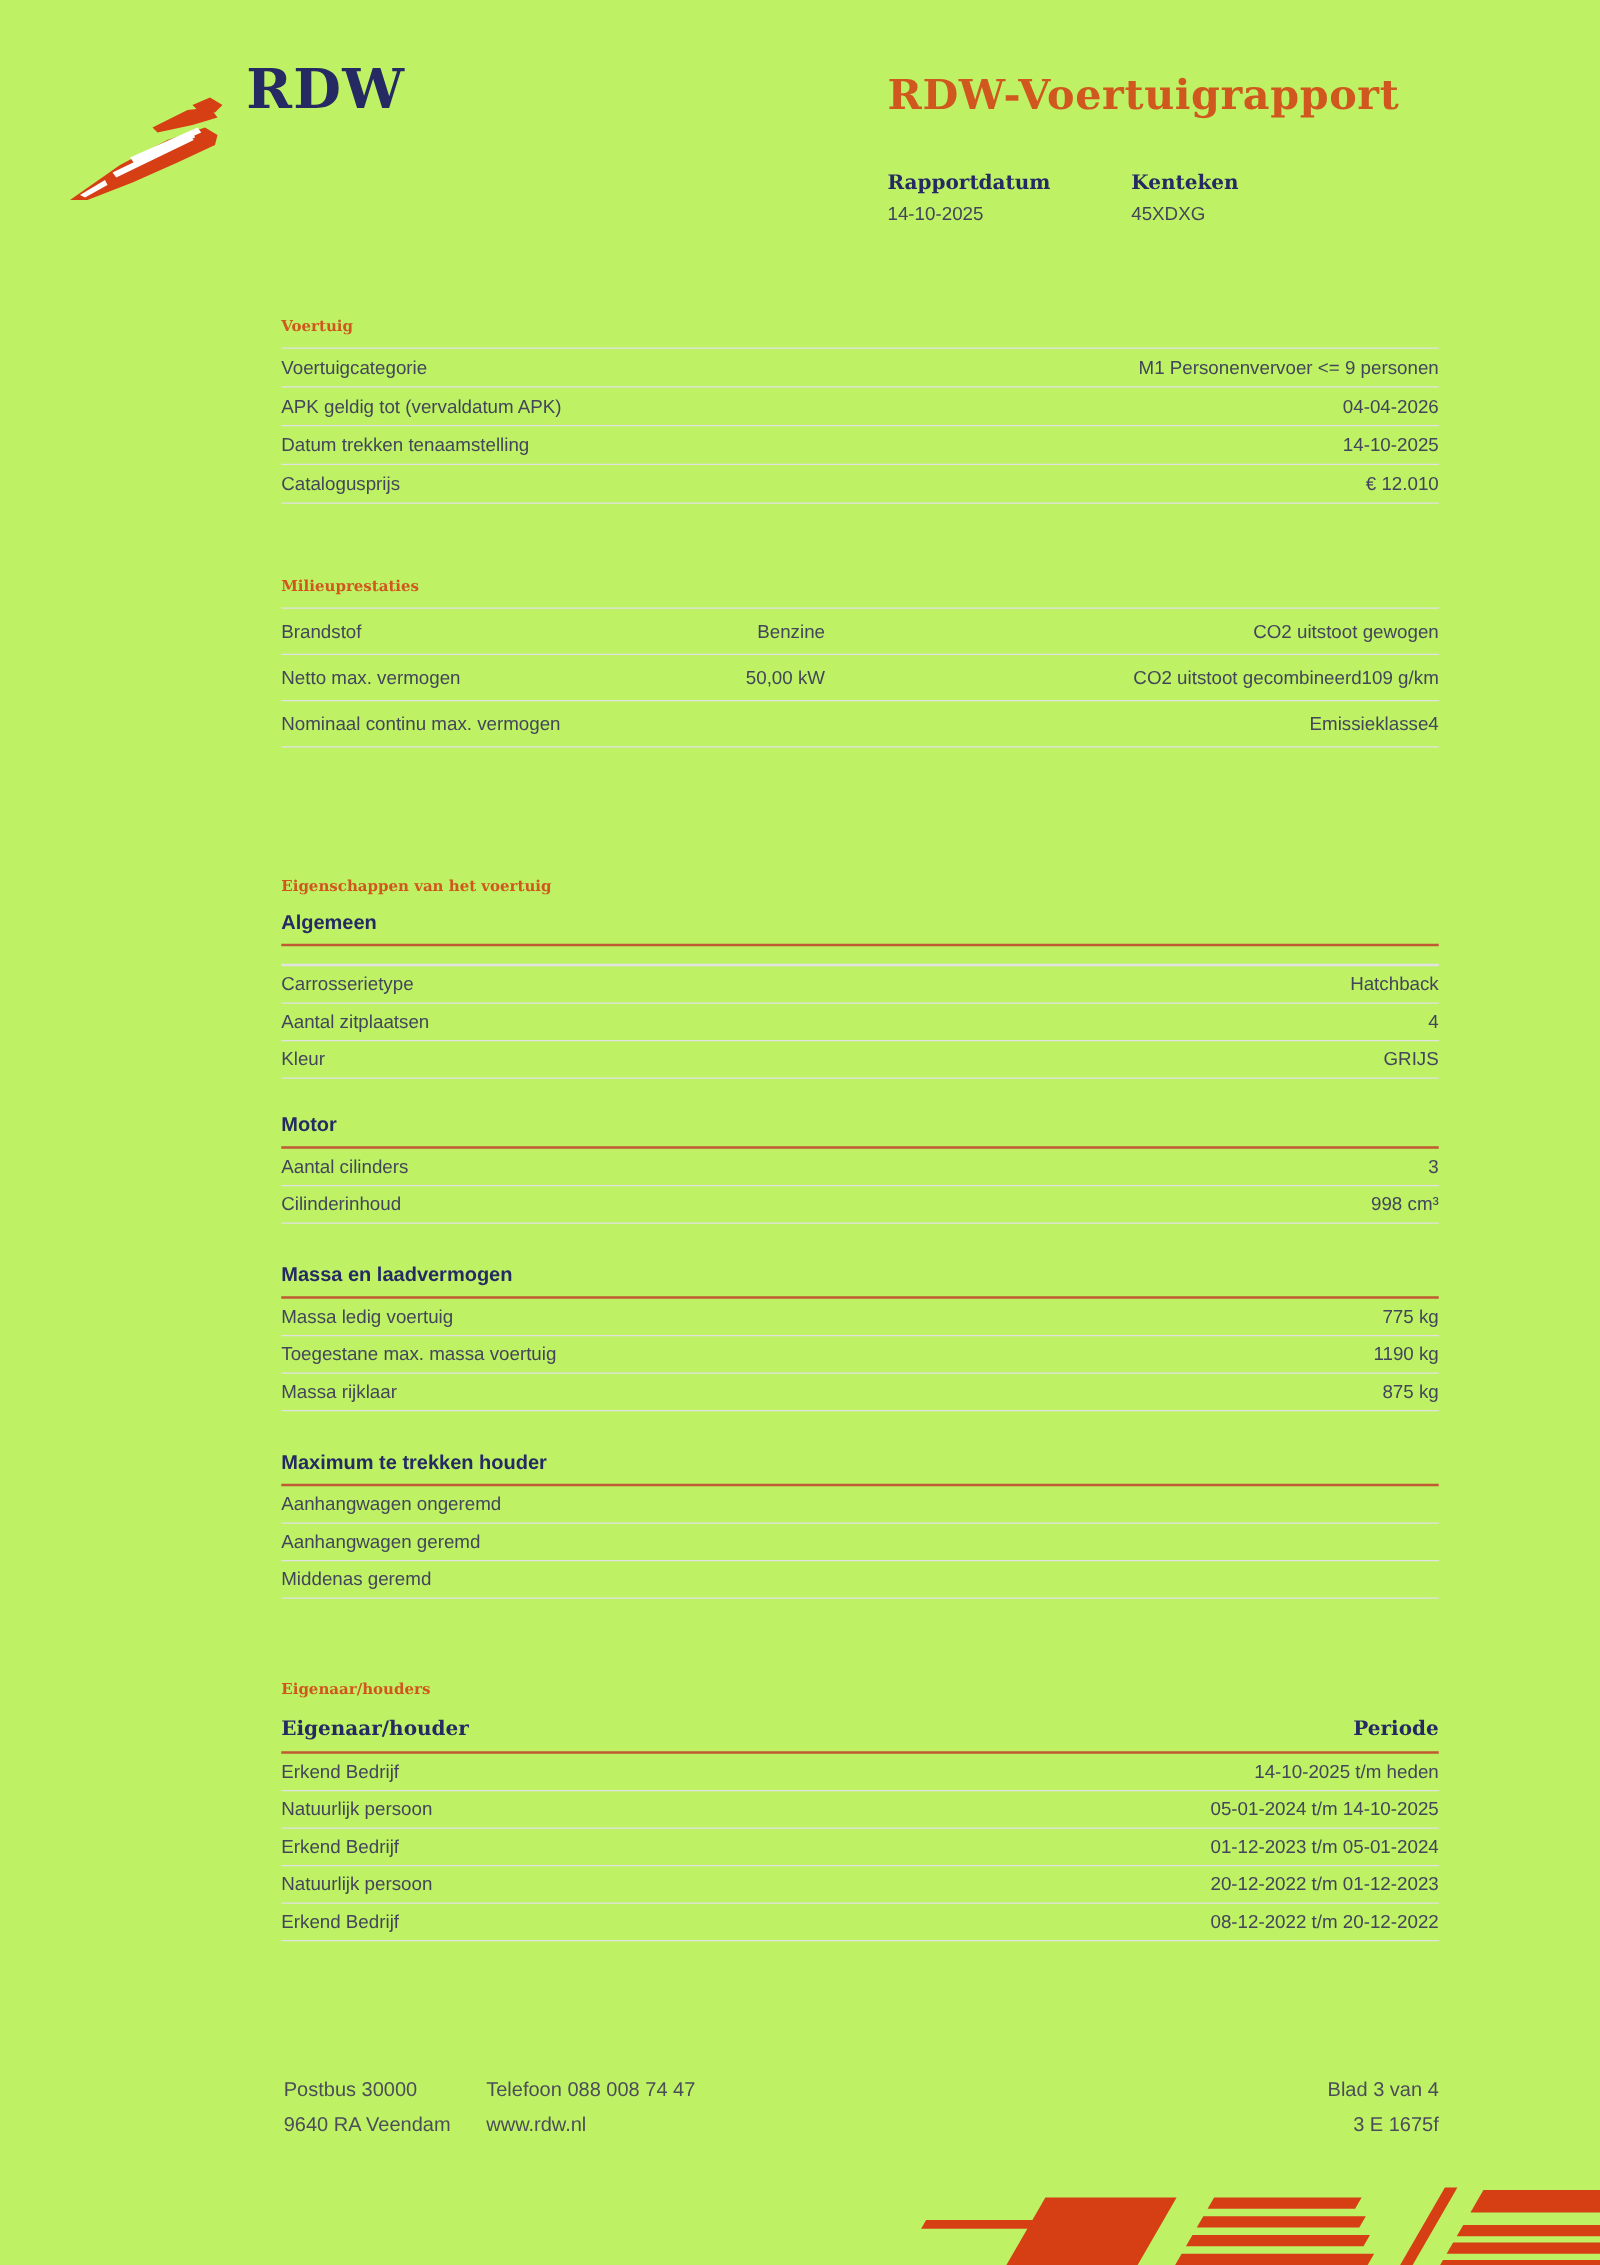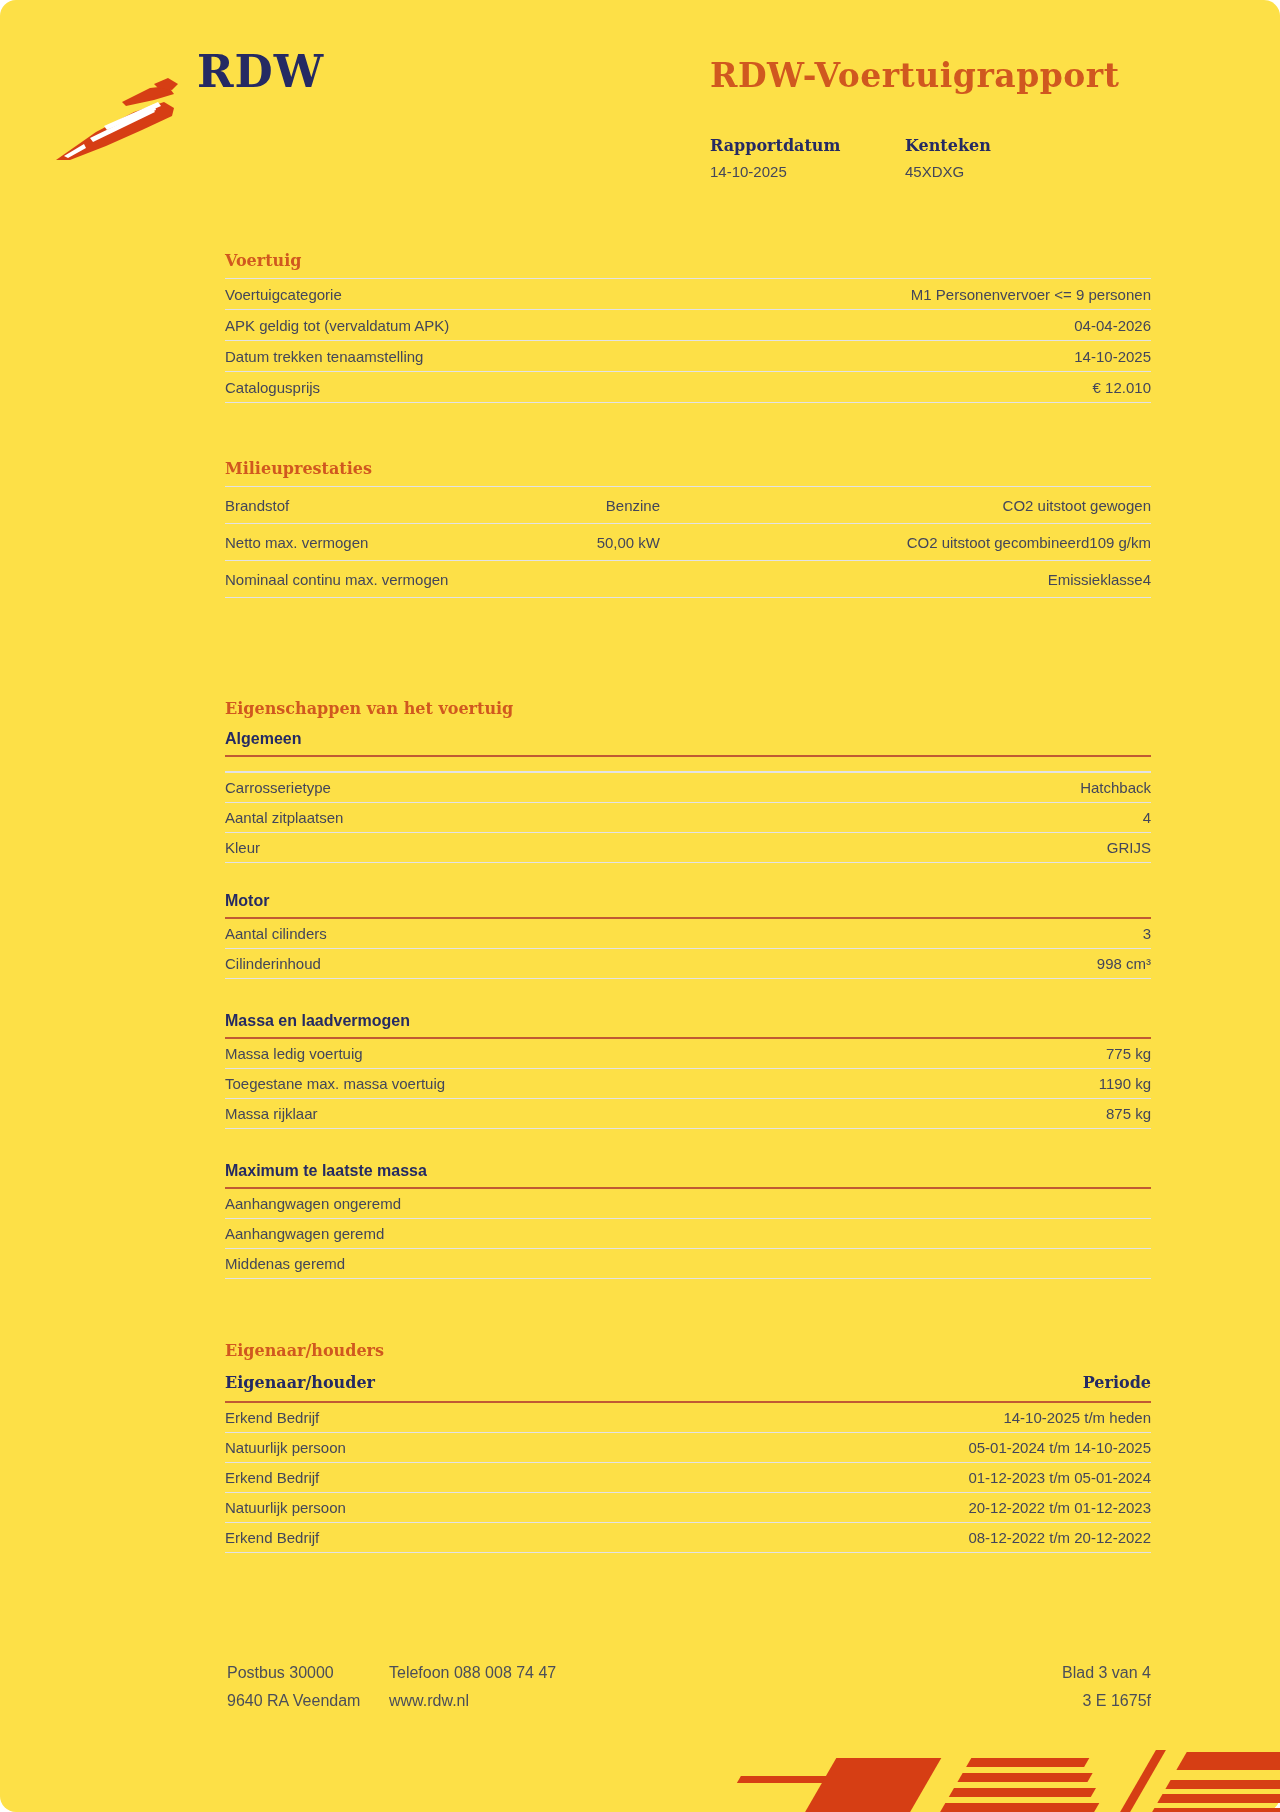--- a/index.html
+++ b/index.html
@@ -2,21 +2,21 @@
 <html><head>
 <meta charset="utf-8">
 <style>
   html,body{margin:0;padding:0;}
   body{
     width:1280px;height:1812px;position:relative;overflow:hidden;
     background:#ffffff;
     font-family:"Liberation Sans", sans-serif;
     color:#43465A;
   }
-  .page{position:absolute;inset:0;background:#fde047;border-radius:16px;}
+  .page{position:absolute;inset:0;background:#bef264;}
 
   
   .logo-wing{position:absolute;left:54px;top:74px;width:128px;height:90px;}
   .logo-text{
     position:absolute;left:197px;top:46px;
     font-family:"DejaVu Serif", serif;font-weight:bold;
     font-size:44px;line-height:52px;color:#252A63;letter-spacing:1px;
   }
   .doc-title{
     position:absolute;left:710px;top:56px;margin:0;
@@ -28,21 +28,21 @@
     font-family:"DejaVu Serif", serif;font-weight:bold;
     font-size:16px;color:#252A63;
   }
   .meta-value{position:absolute;top:163px;font-size:15px;color:#43465A;}
   .pos-meta1{left:710px;} .pos-meta2{left:905px;}
 
   
   .sec{position:absolute;left:225px;width:926px;}
   .sec-h{
     font-family:"DejaVu Serif", serif;font-weight:bold;
-    font-size:16px;line-height:22px;color:#D0581F;margin:0 0 6px 0;
+    font-size:12px;line-height:22px;color:#D0581F;margin:0 0 6px 0;
   }
   .sub-h{
     font-weight:bold;font-size:16px;line-height:22px;color:#252A63;
     border-bottom:2px solid #C05A33;padding-bottom:5px;margin:0;
   }
   .rows{border-bottom:1px solid #E2E2E5;}
   .kv{
     display:flex;justify-content:space-between;align-items:center;
     height:30px;border-top:1px solid #E2E2E5;font-size:15px;color:#43465A;
   }
@@ -198,21 +198,21 @@
         <span class="val">1190 kg</span>
       </div>
       <div class="kv h29">
         <span class="lbl">Massa rijklaar</span>
         <span class="val">875 kg</span>
       </div>
     </div>
   </div>
 
   <div class="sec" style="top:1160px;">
-    <h3 class="sub-h">Maximum te laatste massa</h3>
+    <h3 class="sub-h">Maximum te trekken houder</h3>
     <div class="rows">
       <div class="kv h29" style="border-top:none;">
         <span class="lbl">Aanhangwagen ongeremd</span>
         <span class="val"></span>
       </div>
       <div class="kv h29">
         <span class="lbl">Aanhangwagen geremd</span>
         <span class="val"></span>
       </div>
       <div class="kv h29">

